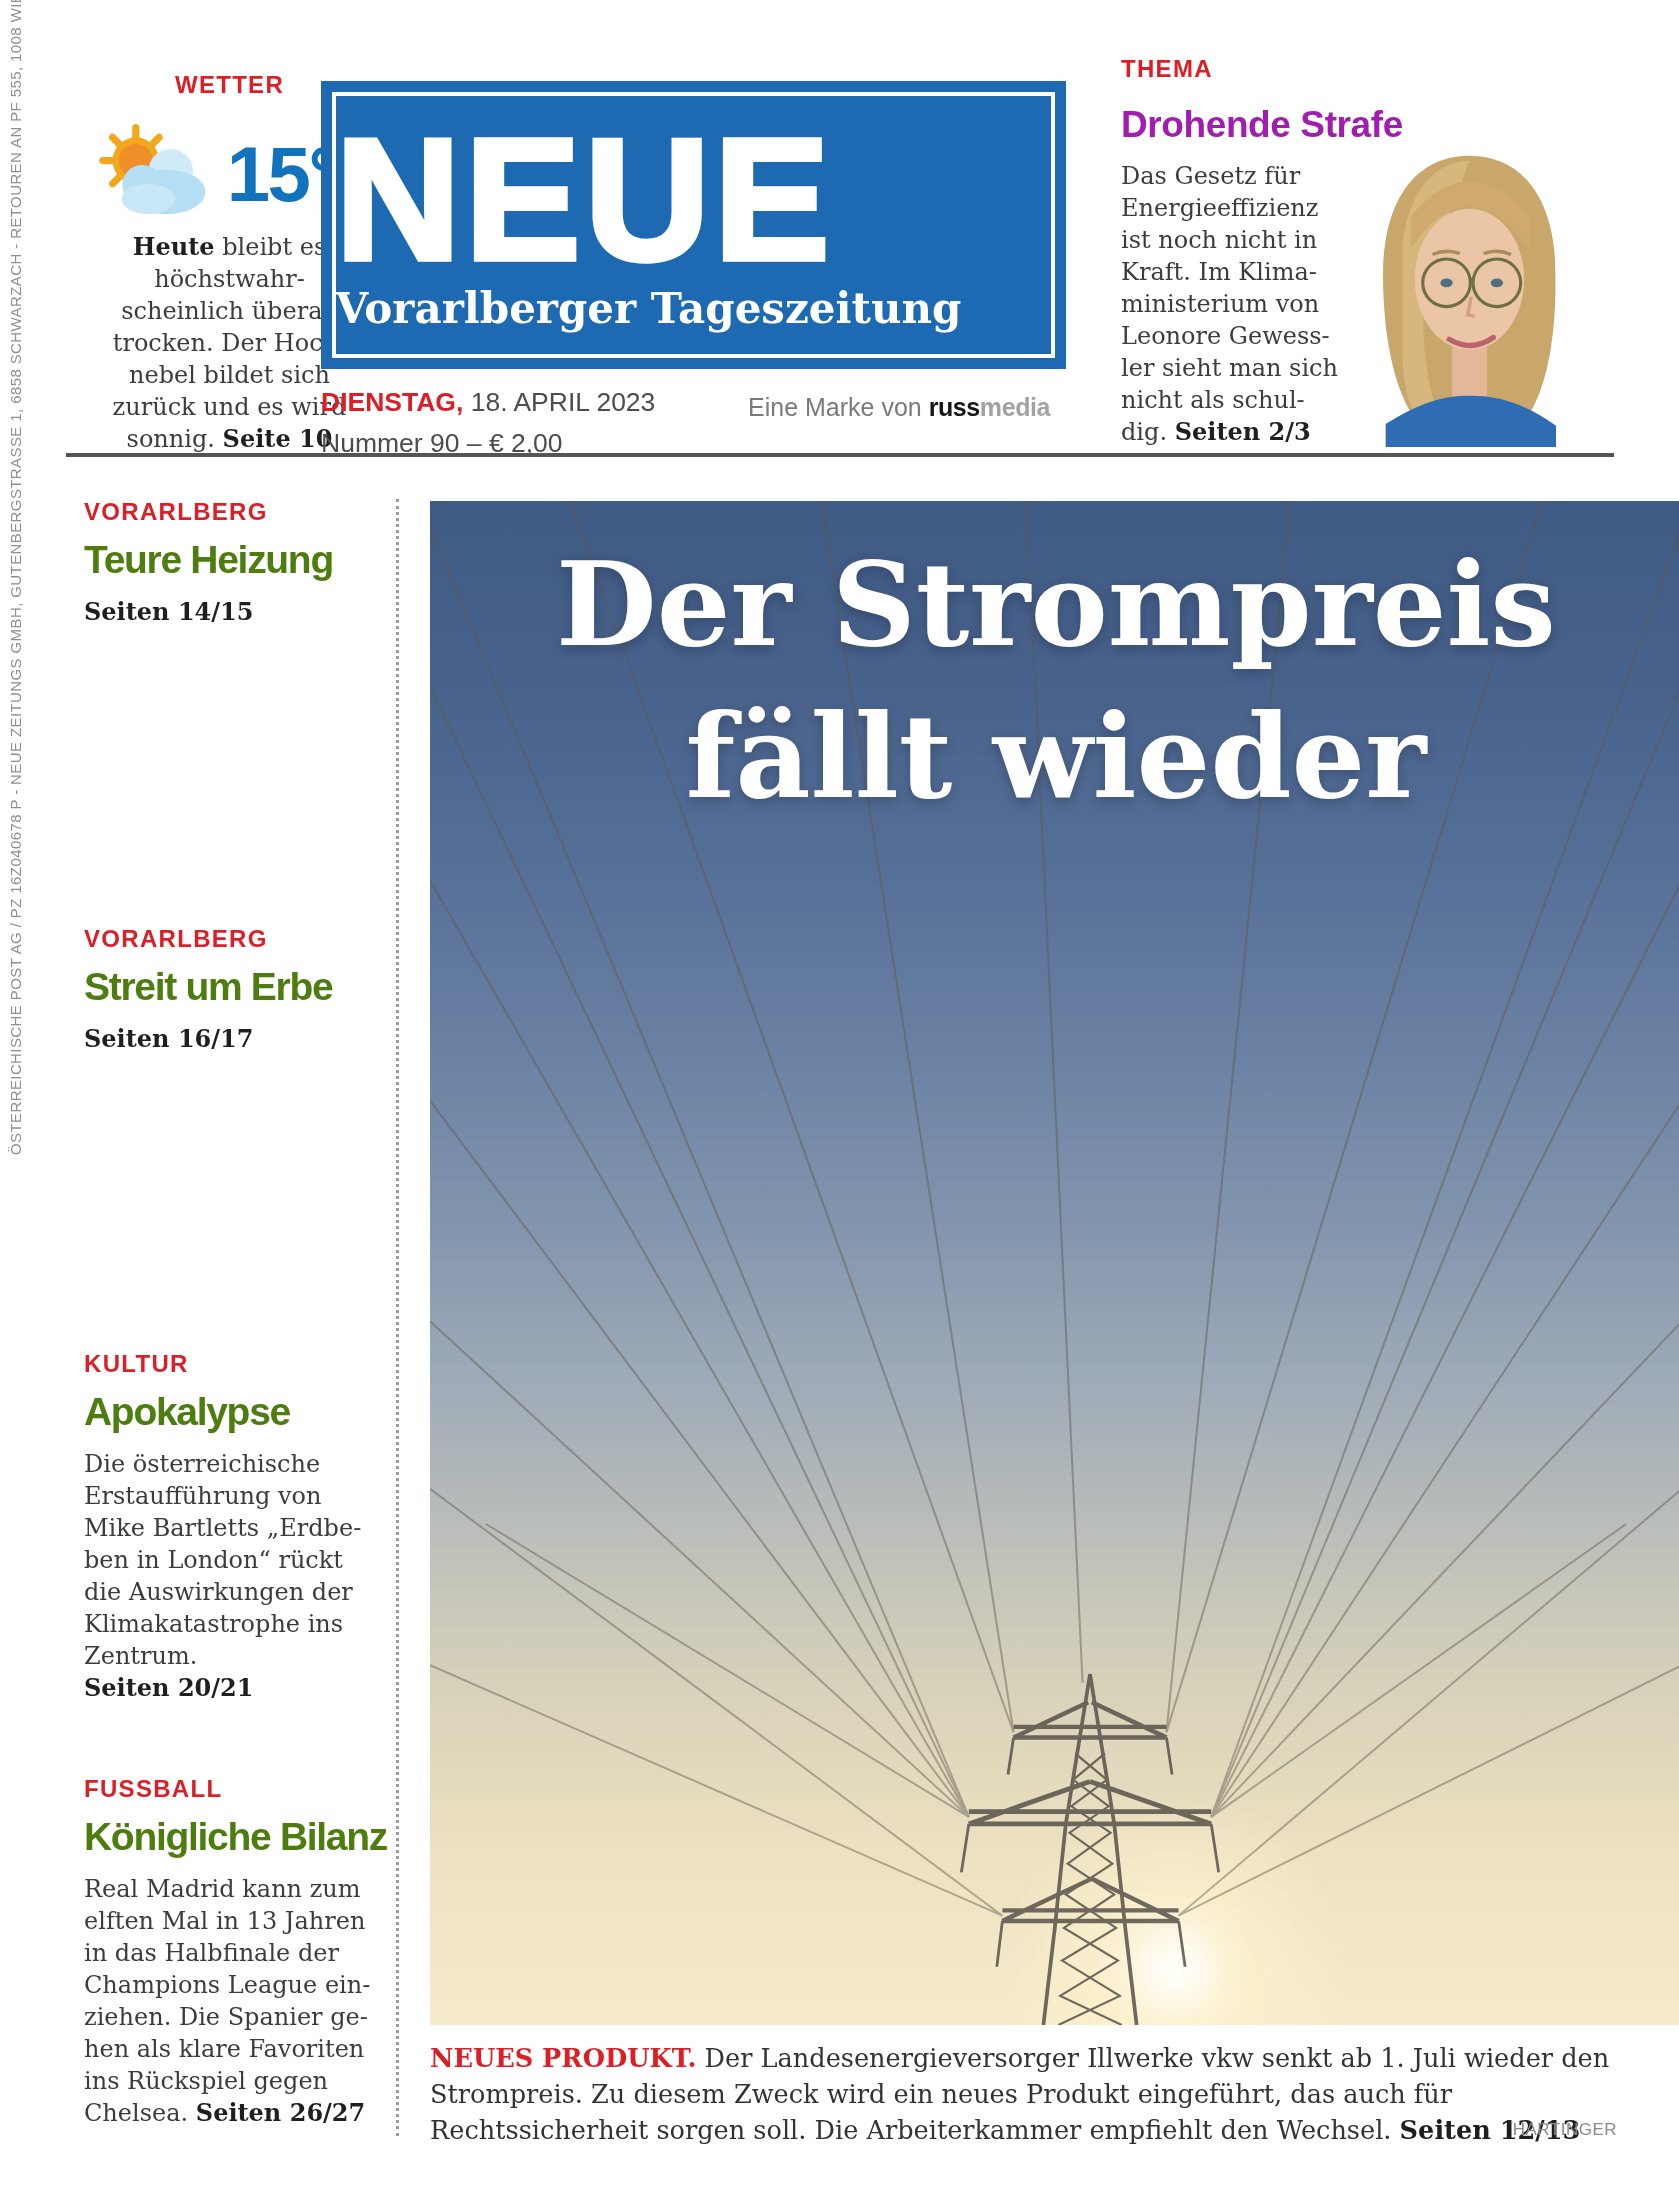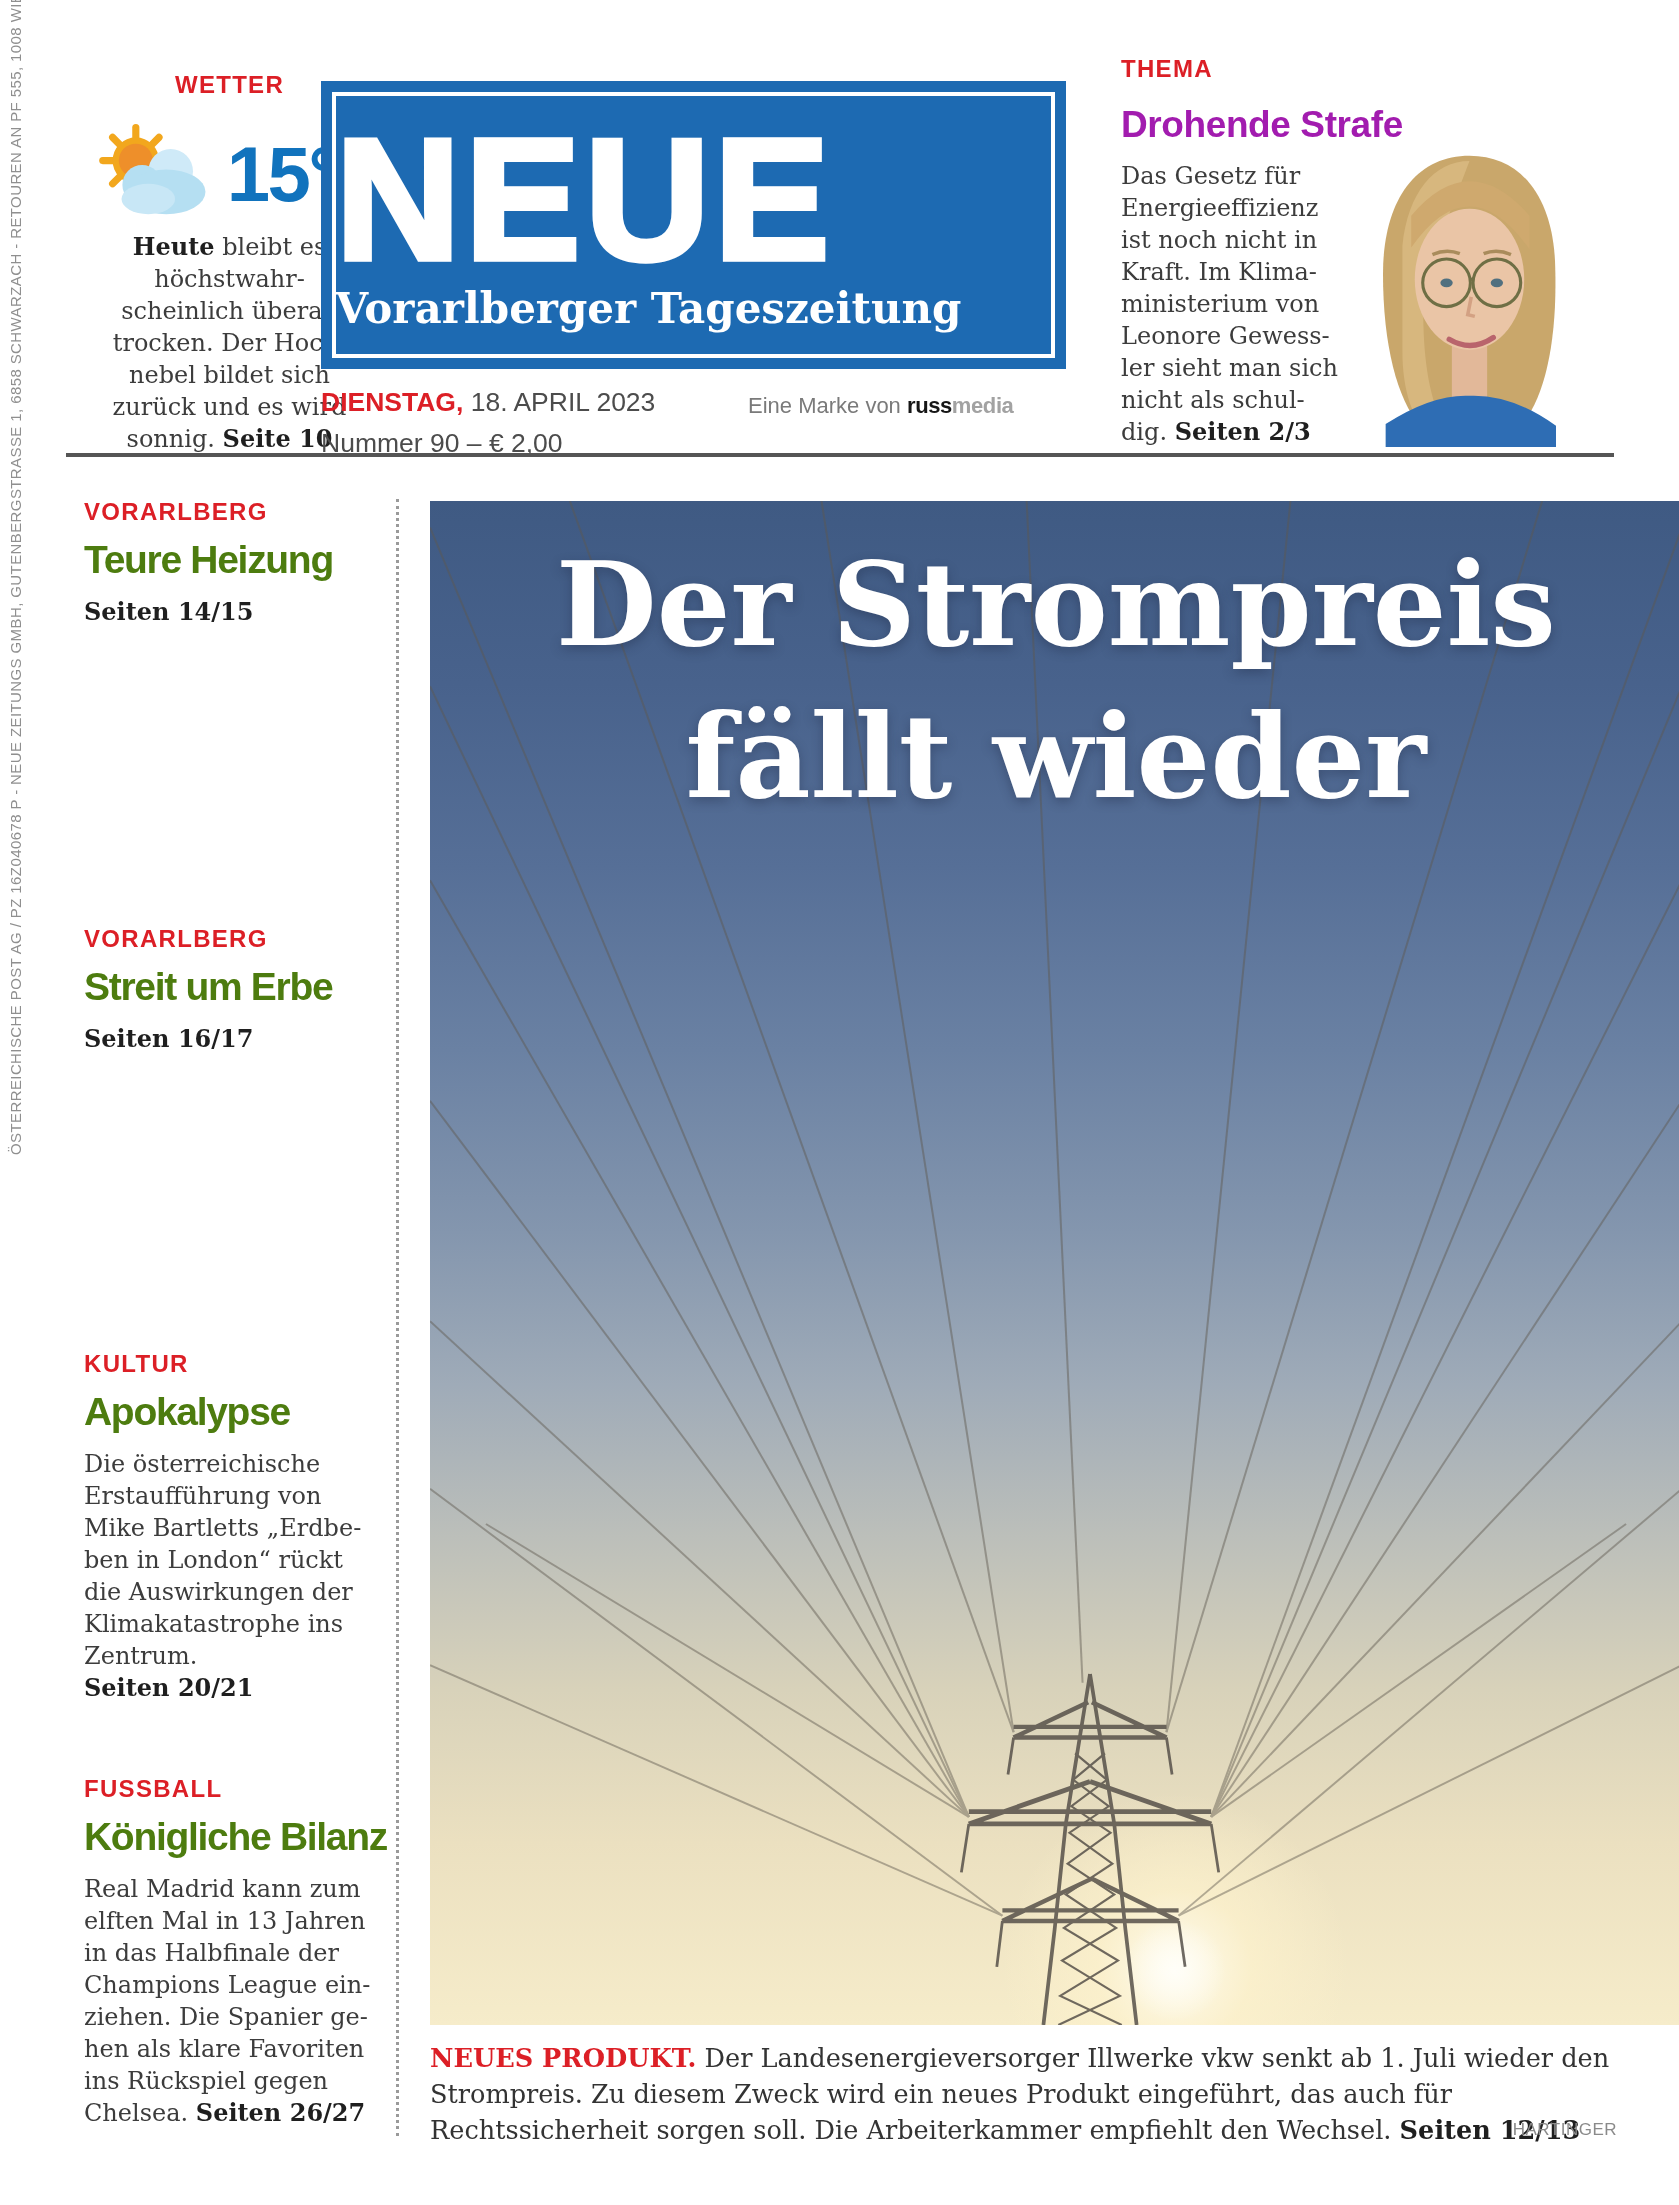--- a/index.html
+++ b/index.html
@@ -27,21 +27,21 @@
   .masthead{position:absolute;left:321px;top:81px;width:745px;}
   .logo-box{height:288px;background:#1d6ab2;padding:10.6px;box-sizing:border-box;}
   .logo-inner{height:100%;border:4.4px solid #ffffff;box-sizing:border-box;display:flex;
               flex-direction:column;align-items:flex-start;justify-content:center;}
   .logo-word{color:#fff;font-weight:bold;font-size:173px;line-height:164px;letter-spacing:4.4px;
              -webkit-text-stroke:5.3px #ffffff;}
   .logo-sub{color:#fff;font-family:"DejaVu Serif",serif;font-weight:bold;font-size:42px;margin-top:3.5px;}
   .dateline{margin-top:17.6px;font-size:26.5px;color:#4c4c4c;}
   .weekday{color:#dc1f26;font-weight:bold;}
   .issue{margin-top:10.6px;font-size:26.5px;color:#4c4c4c;}
-  .brand{position:absolute;left:427px;top:312px;font-size:22px;color:#7a7a7a;}
+  .brand{position:absolute;left:427px;top:312px;font-size:25px;color:#7a7a7a;}
   .brand-bold{font-weight:bold;color:#161616;letter-spacing:-0.4px;}
   .brand-light{font-weight:bold;color:#a2a2a2;letter-spacing:-0.4px;}
 
   
   .thema{position:absolute;left:1121px;top:55px;width:507px;}
   .thema-title{font-size:37px;font-weight:bold;color:#a21caf;margin:21px 0 0;letter-spacing:-0.4px;}
   .thema .body{margin-top:14px;width:222px;}
   .portrait{position:absolute;left:216px;top:76px;width:265px;height:316px;}
 
   .header-rule{position:absolute;left:66px;top:453px;width:1548px;height:3.5px;background:#555;}

